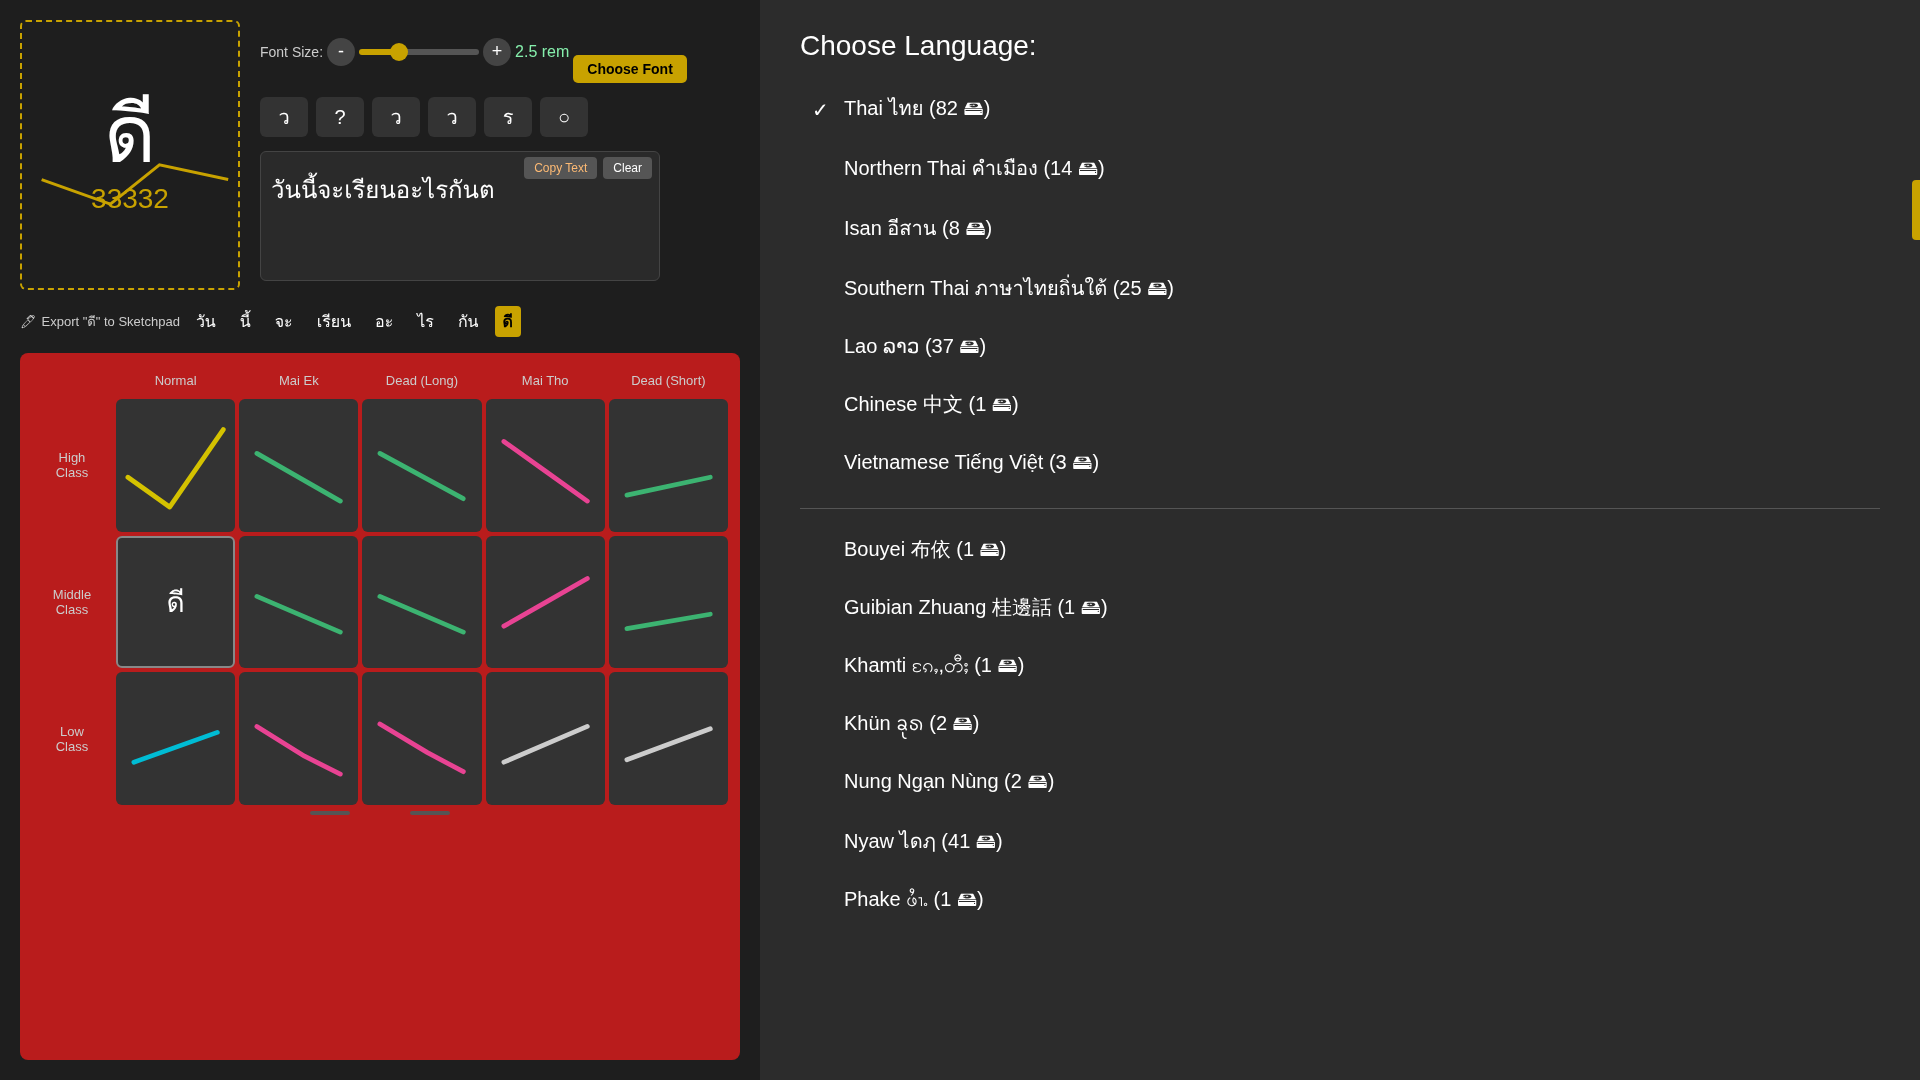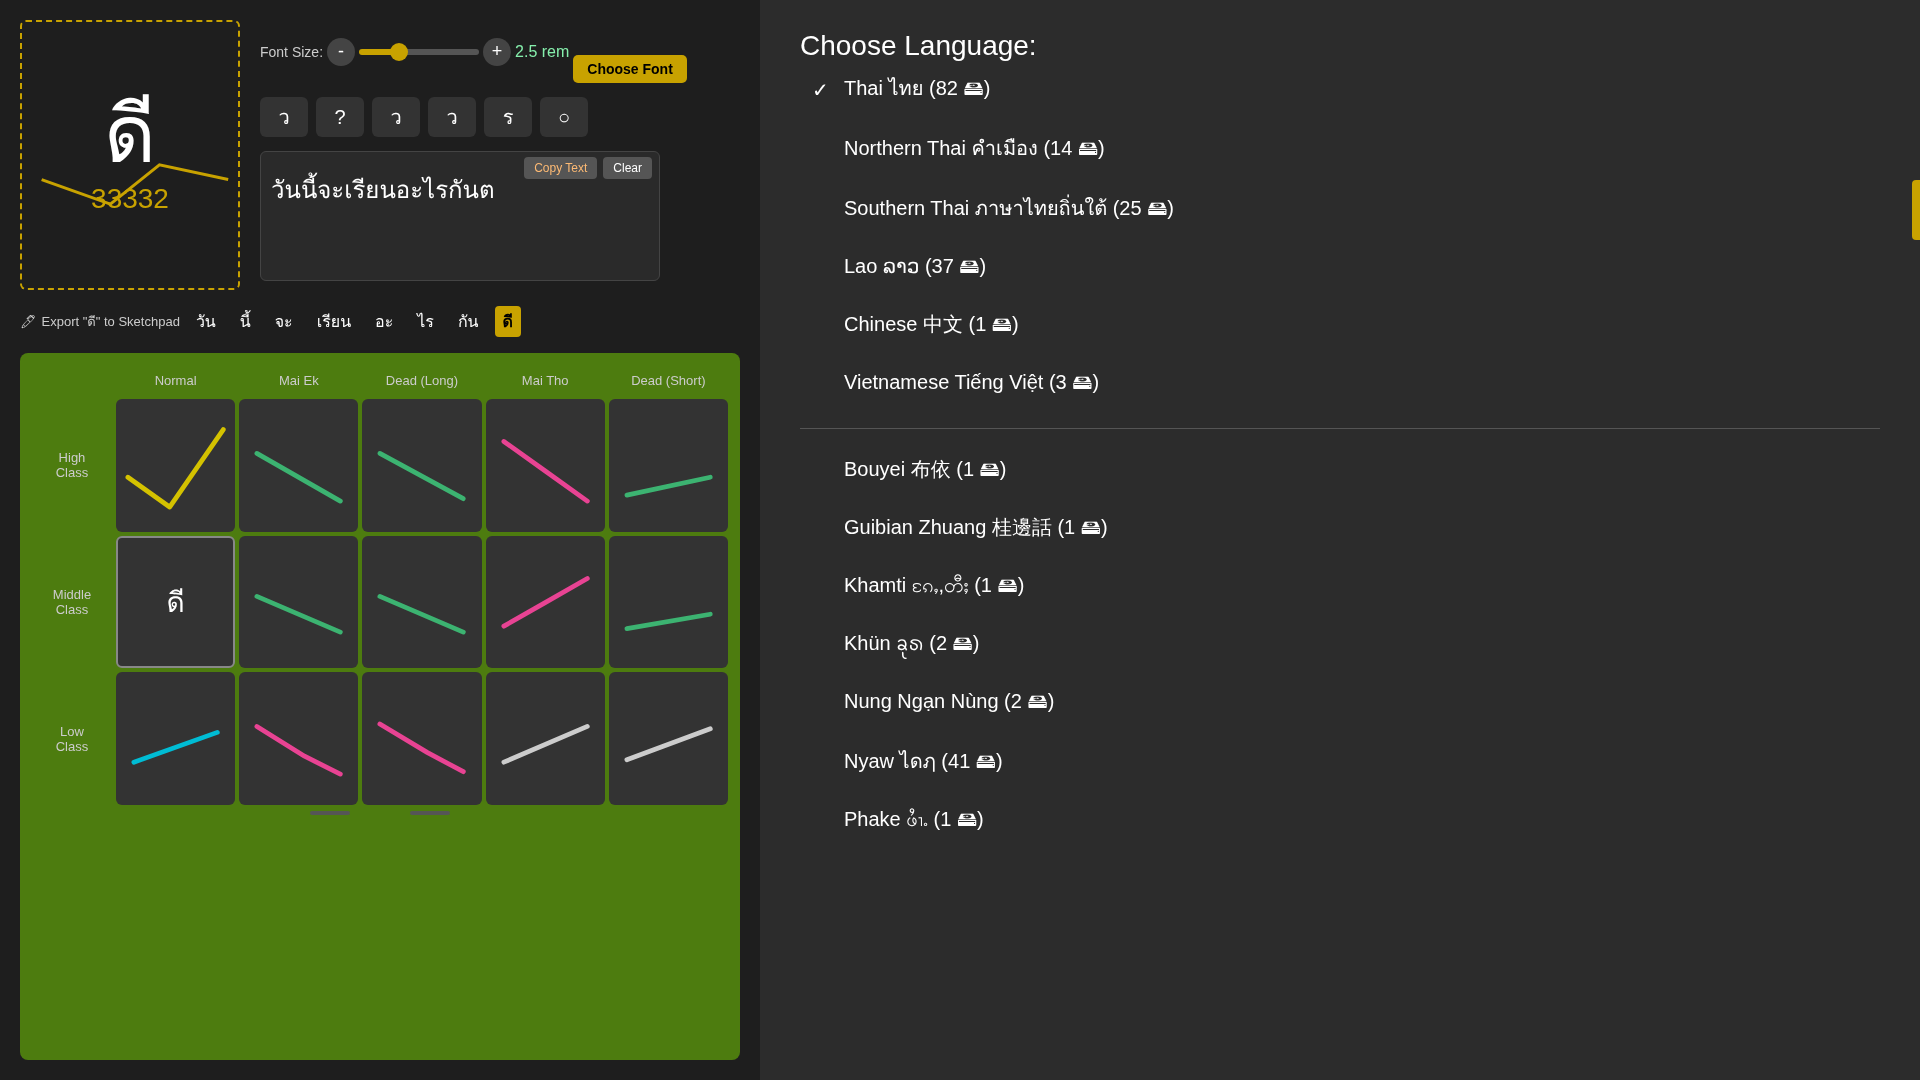--- a/index.html
+++ b/index.html
@@ -195,21 +195,21 @@
       border-radius: 4px;
       font-size: 16px;
       color: #fff;
       cursor: pointer;
     }
     .syllable-tag.default { background: transparent; }
     .syllable-tag.active { background: #c8a200; color: #000; font-weight: 700; }
 
     
     .tone-chart {
-      background: #4d7c0f;
+      background: #b91c1c;
       border-radius: 8px;
       padding: 12px;
       flex: 1;
     }
     .tone-chart-grid {
       display: grid;
       grid-template-columns: 80px repeat(5, 1fr);
       grid-template-rows: 30px repeat(3, 1fr);
       gap: 4px;
       height: 440px;
@@ -274,20 +274,21 @@
     .right-panel {
       flex: 1;
       background: #2c2c2c;
       padding: 30px 40px;
       overflow-y: auto;
     }
     .language-title {
       font-size: 28px;
       font-weight: 500;
       color: #fff;
+      margin-bottom: 20px;
     }
     .language-list {
       display: flex;
       flex-direction: column;
       gap: 4px;
     }
     .language-item {
       padding: 10px 12px;
       border-radius: 6px;
       font-size: 20px;
@@ -512,20 +513,24 @@
     <div class="language-item">
       <span class="check">✓</span>
       <span>Thai ไทย (82 🖴)</span>
     </div>
     <div class="language-item">
       <span class="check">&nbsp;</span>
       <span>Northern Thai คำเมือง (14 🖴)</span>
     </div>
     <div class="language-item">
       <span class="check">&nbsp;</span>
+      <span>Isan อีสาน (8 🖴)</span>
+    </div>
+    <div class="language-item">
+      <span class="check">&nbsp;</span>
       <span>Southern Thai ภาษาไทยถิ่นใต้ (25 🖴)</span>
     </div>
     <div class="language-item">
       <span class="check">&nbsp;</span>
       <span>Lao ລາວ (37 🖴)</span>
     </div>
     <div class="language-item">
       <span class="check">&nbsp;</span>
       <span>Chinese 中文 (1 🖴)</span>
     </div>

